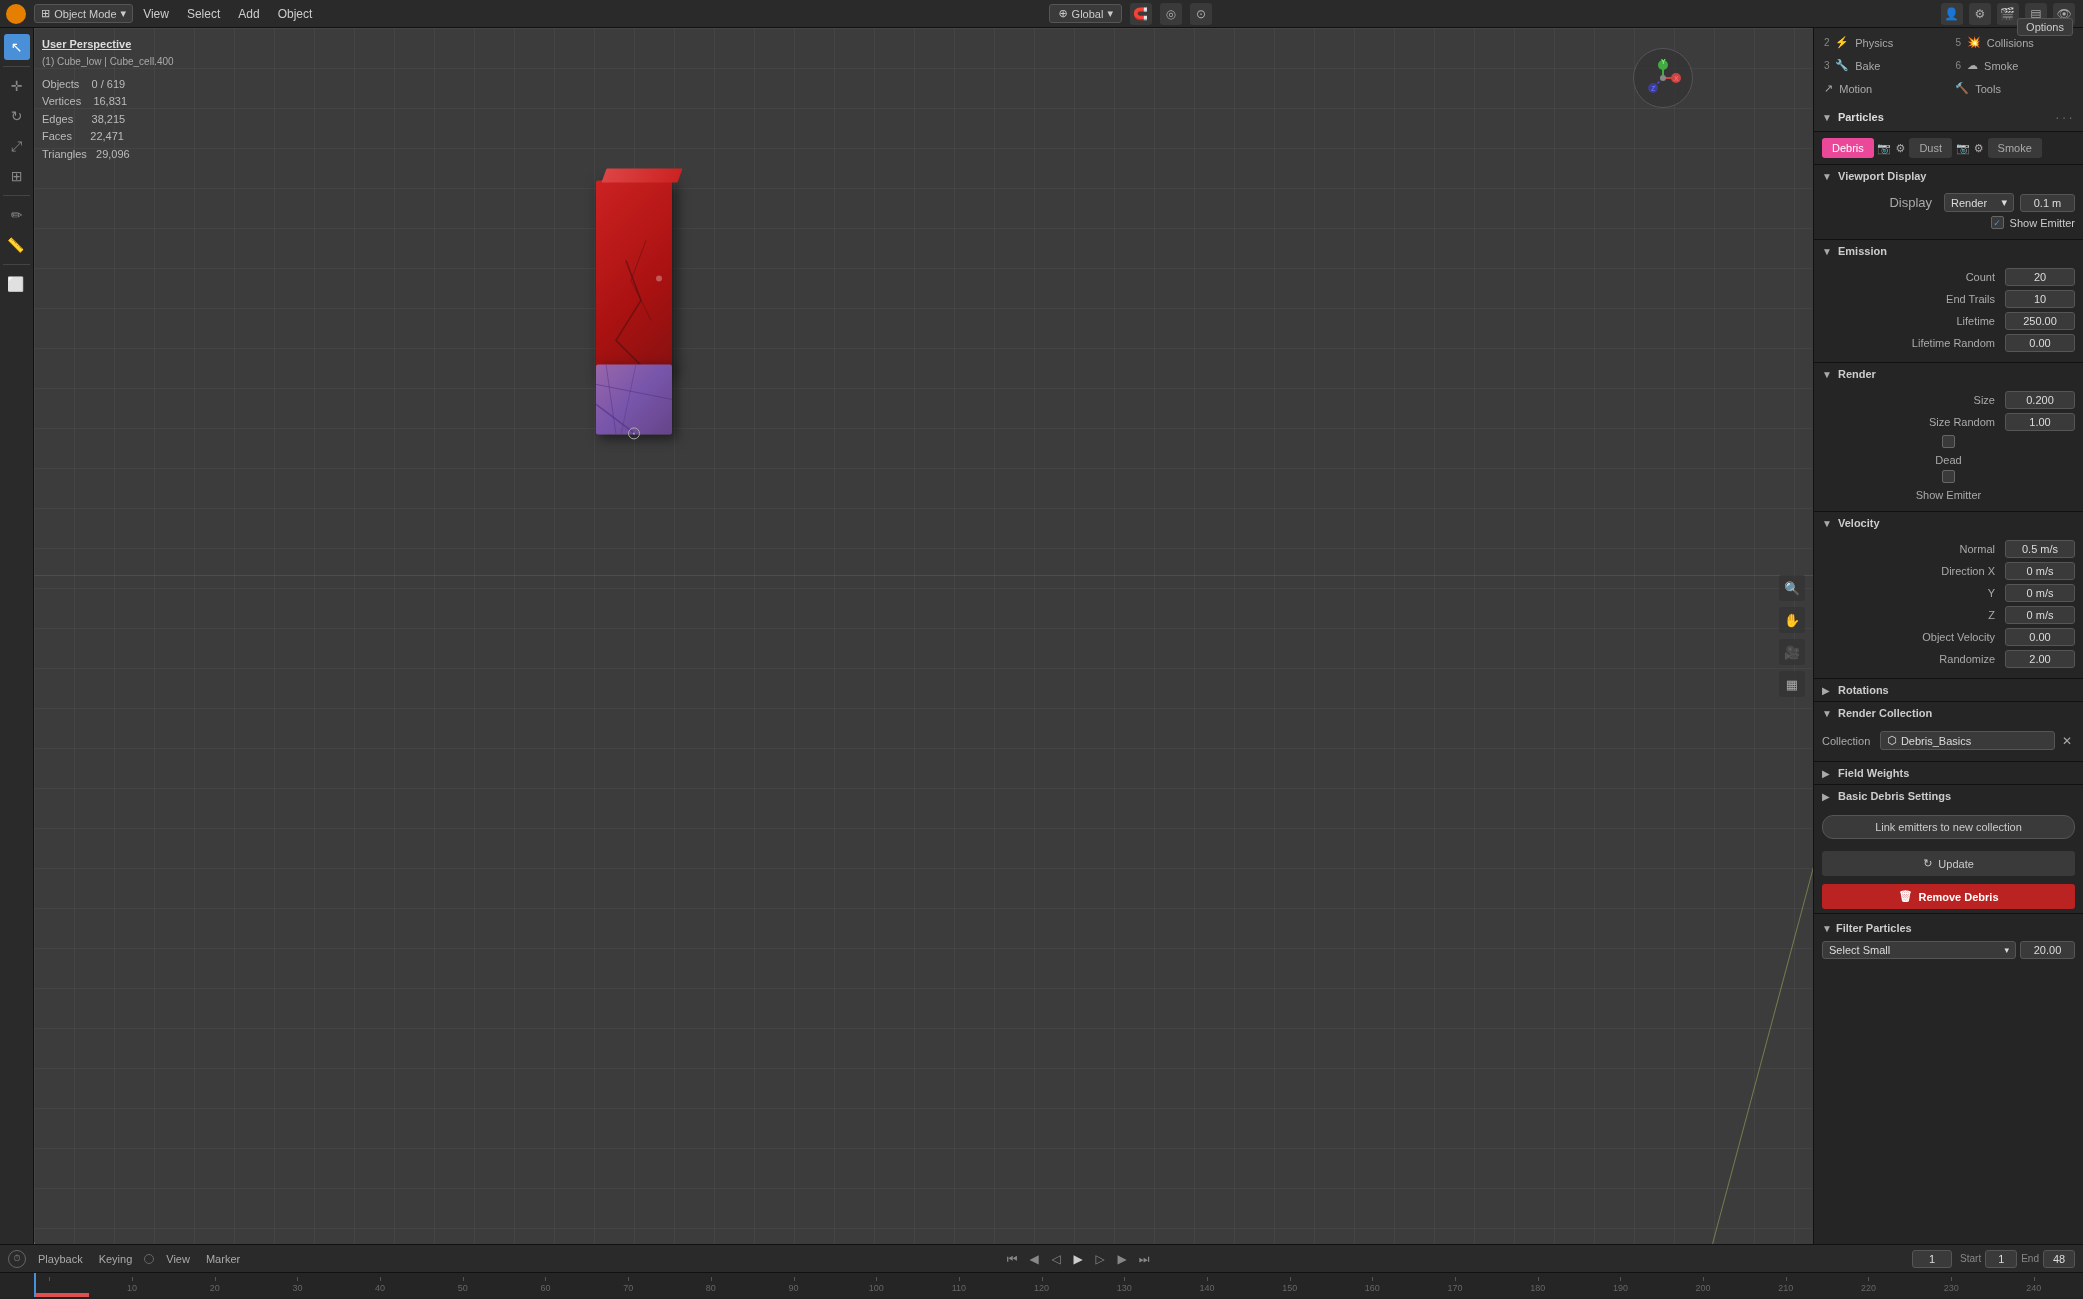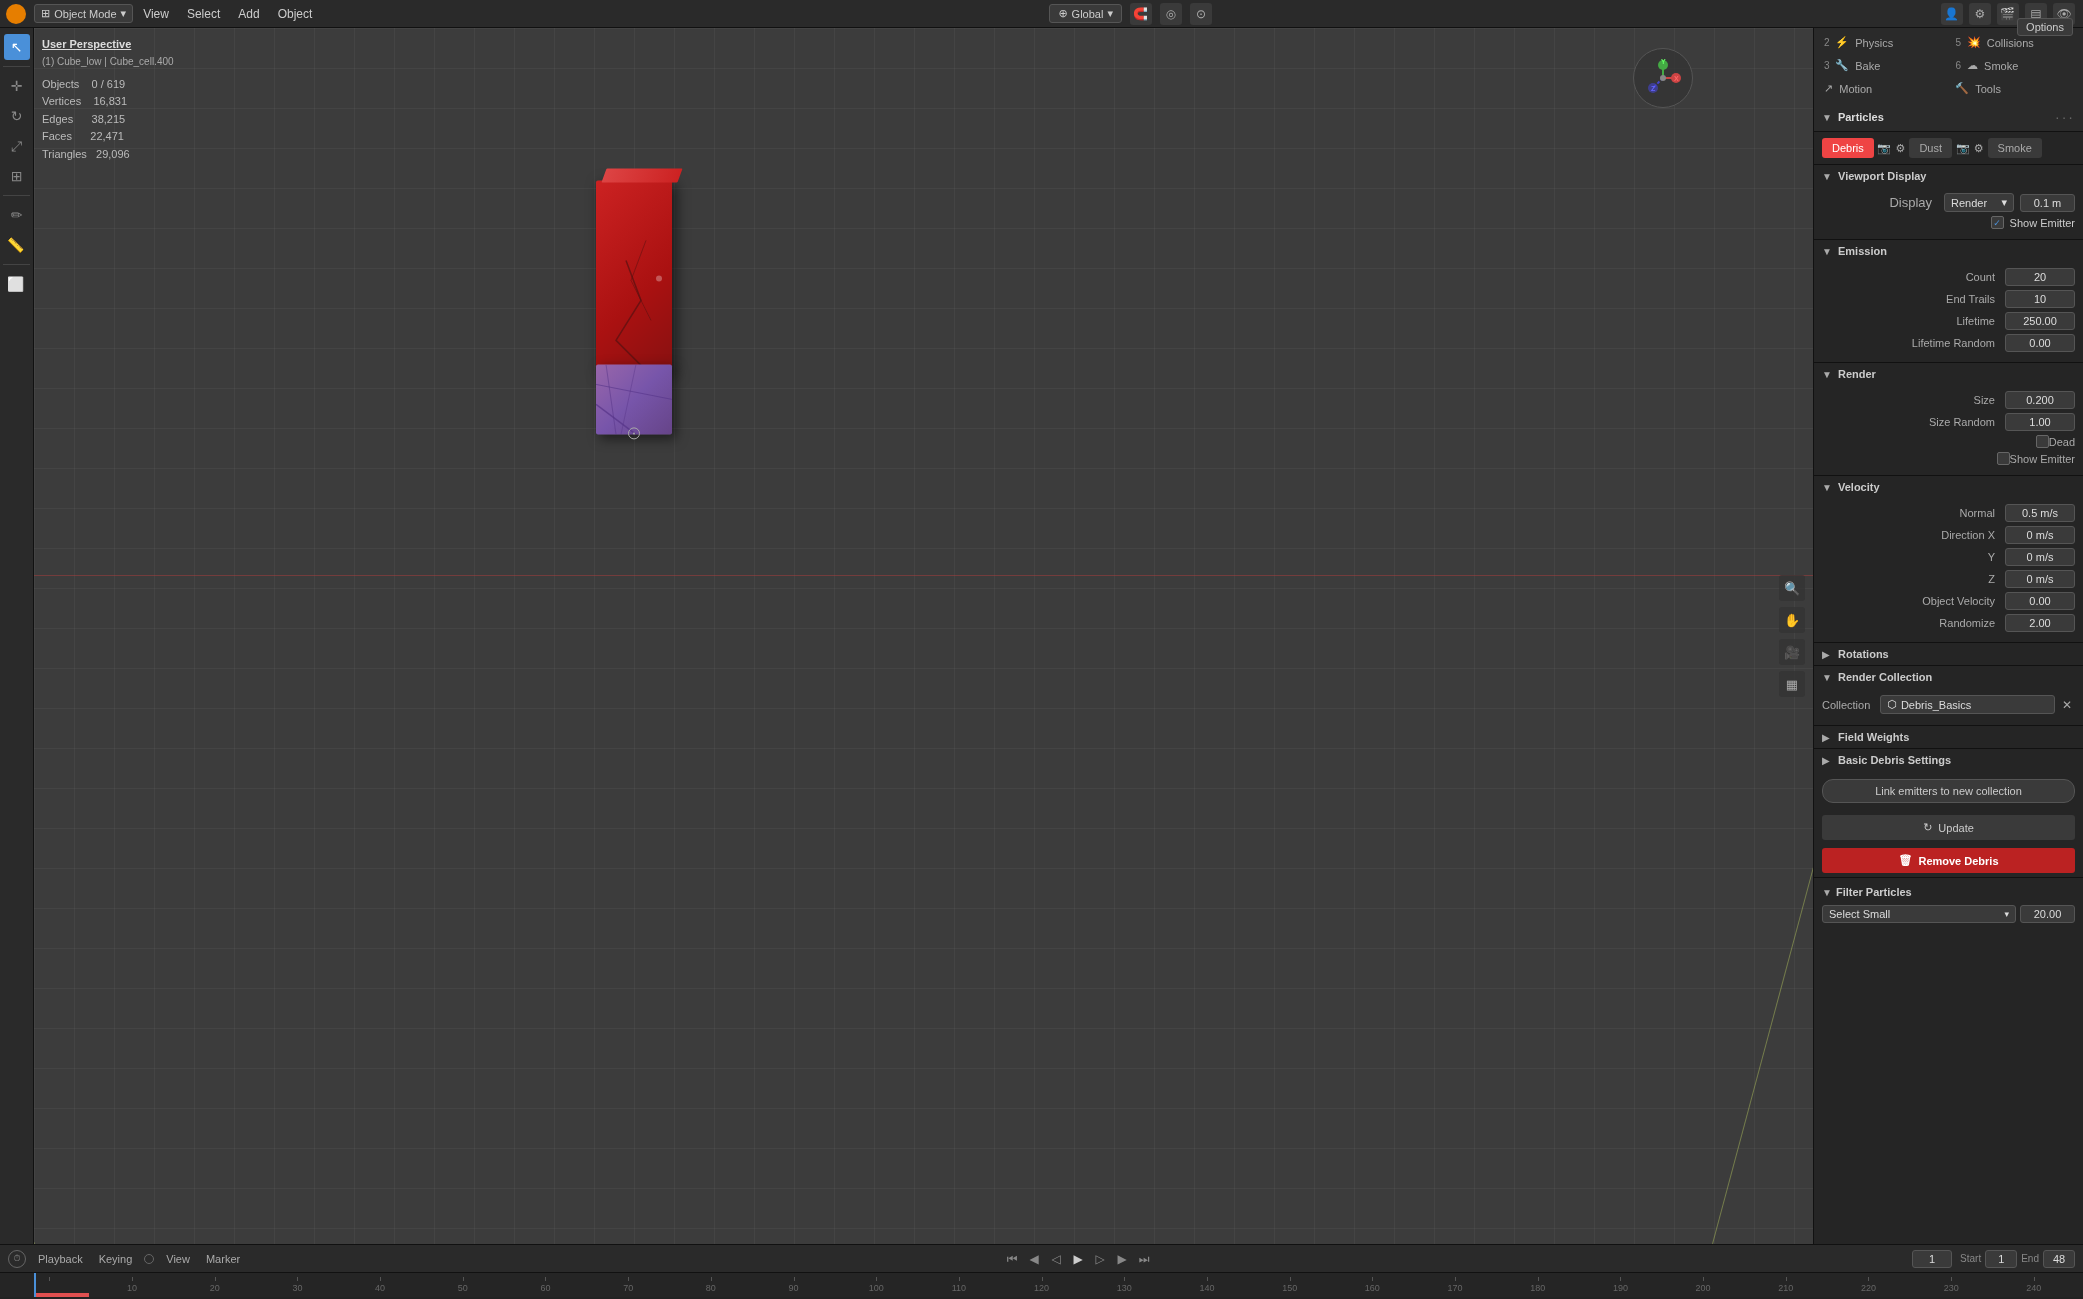--- a/index.html
+++ b/index.html
@@ -242,21 +242,21 @@
       background: #252525;
     }
     .particle-btn {
       padding: 4px 10px;
       border-radius: 3px;
       cursor: pointer;
       font-size: 11px;
       border: none;
       display: flex; align-items: center; gap: 4px;
     }
-    .particle-btn.active { background: #ef4444; color: #fff; text-align: right; }
+    .particle-btn.active { background: #ec4899; color: #fff; text-align: right; }
     .particle-btn.inactive { background: #3a3a3a; color: #aaa; }
 
     
     .section {
       border-top: 1px solid #111;
     }
     .section-header {
       display: flex;
       align-items: center;
       padding: 5px 8px;
@@ -290,20 +290,22 @@
       color: #ddd;
       font-size: 11px;
       min-width: 70px;
       text-align: center;
     }
     .prop-check-row {
       display: flex;
       align-items: center;
       padding: 2px 0;
       justify-content: flex-end;
+      gap: 6px;
+      flex-direction: column;
     }
     .prop-check-row .check-label { color: #aaa; font-size: 11px; }
     .prop-checkbox {
       width: 13px; height: 13px;
       border: 1px solid #666;
       background: #3a3a3a;
       border-radius: 2px;
       display: flex; align-items: center; justify-content: center;
       cursor: pointer;
       font-size: 9px;

